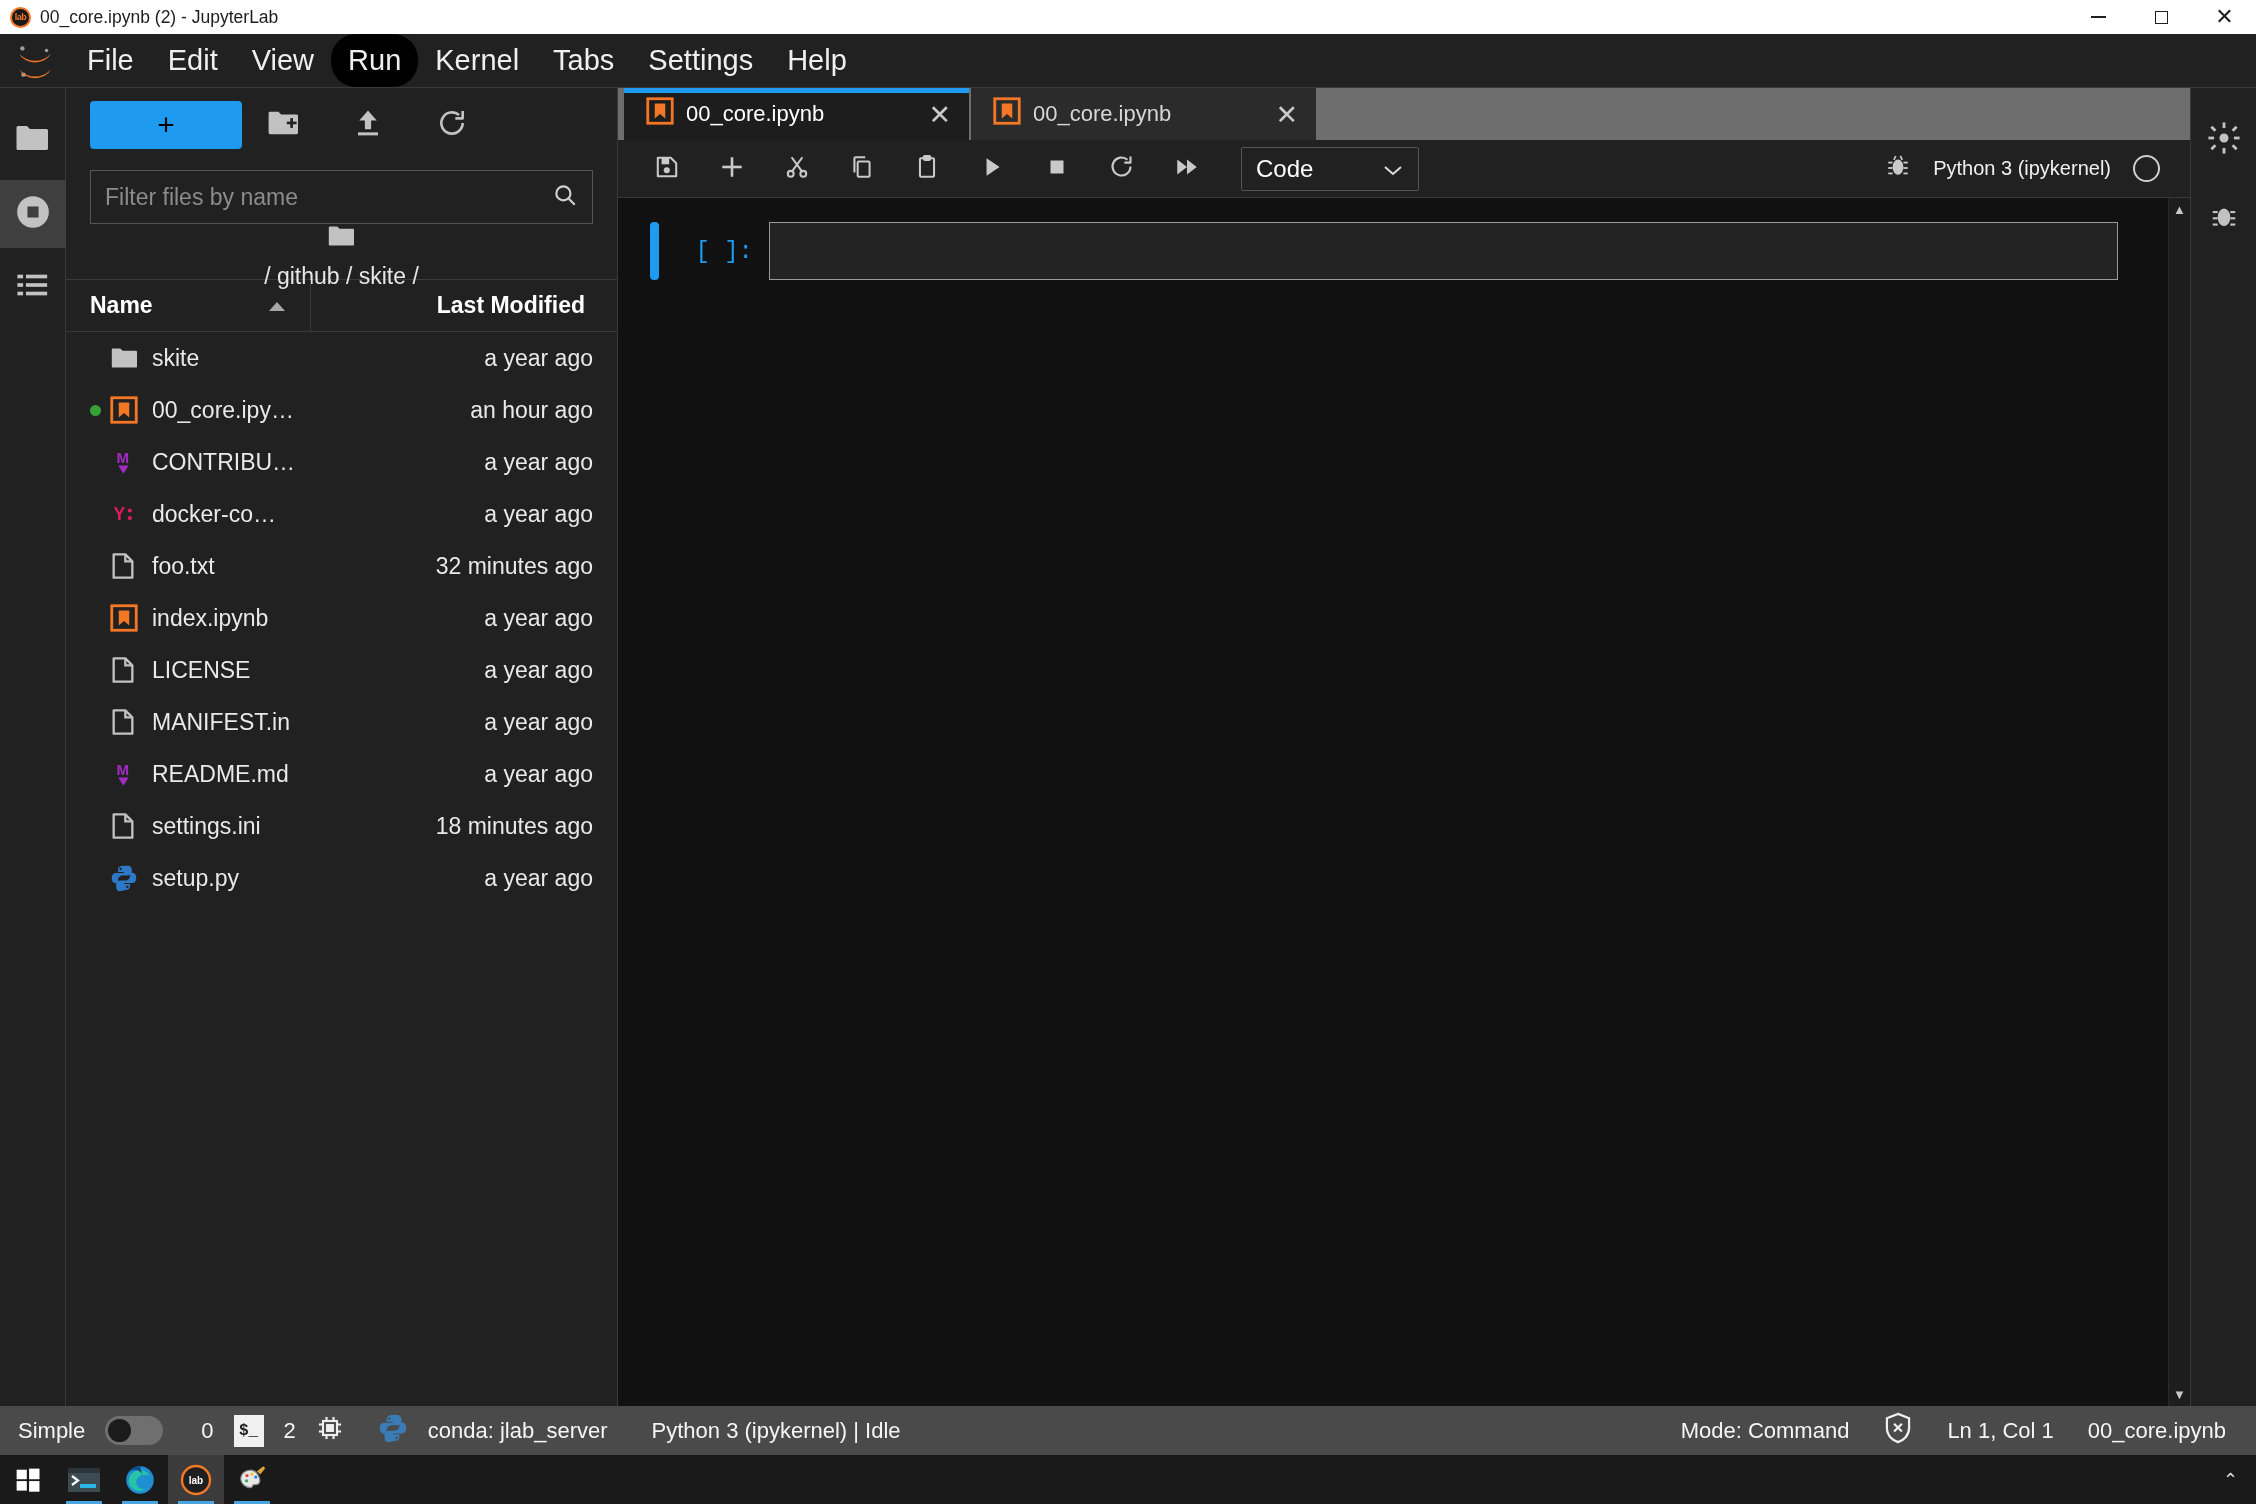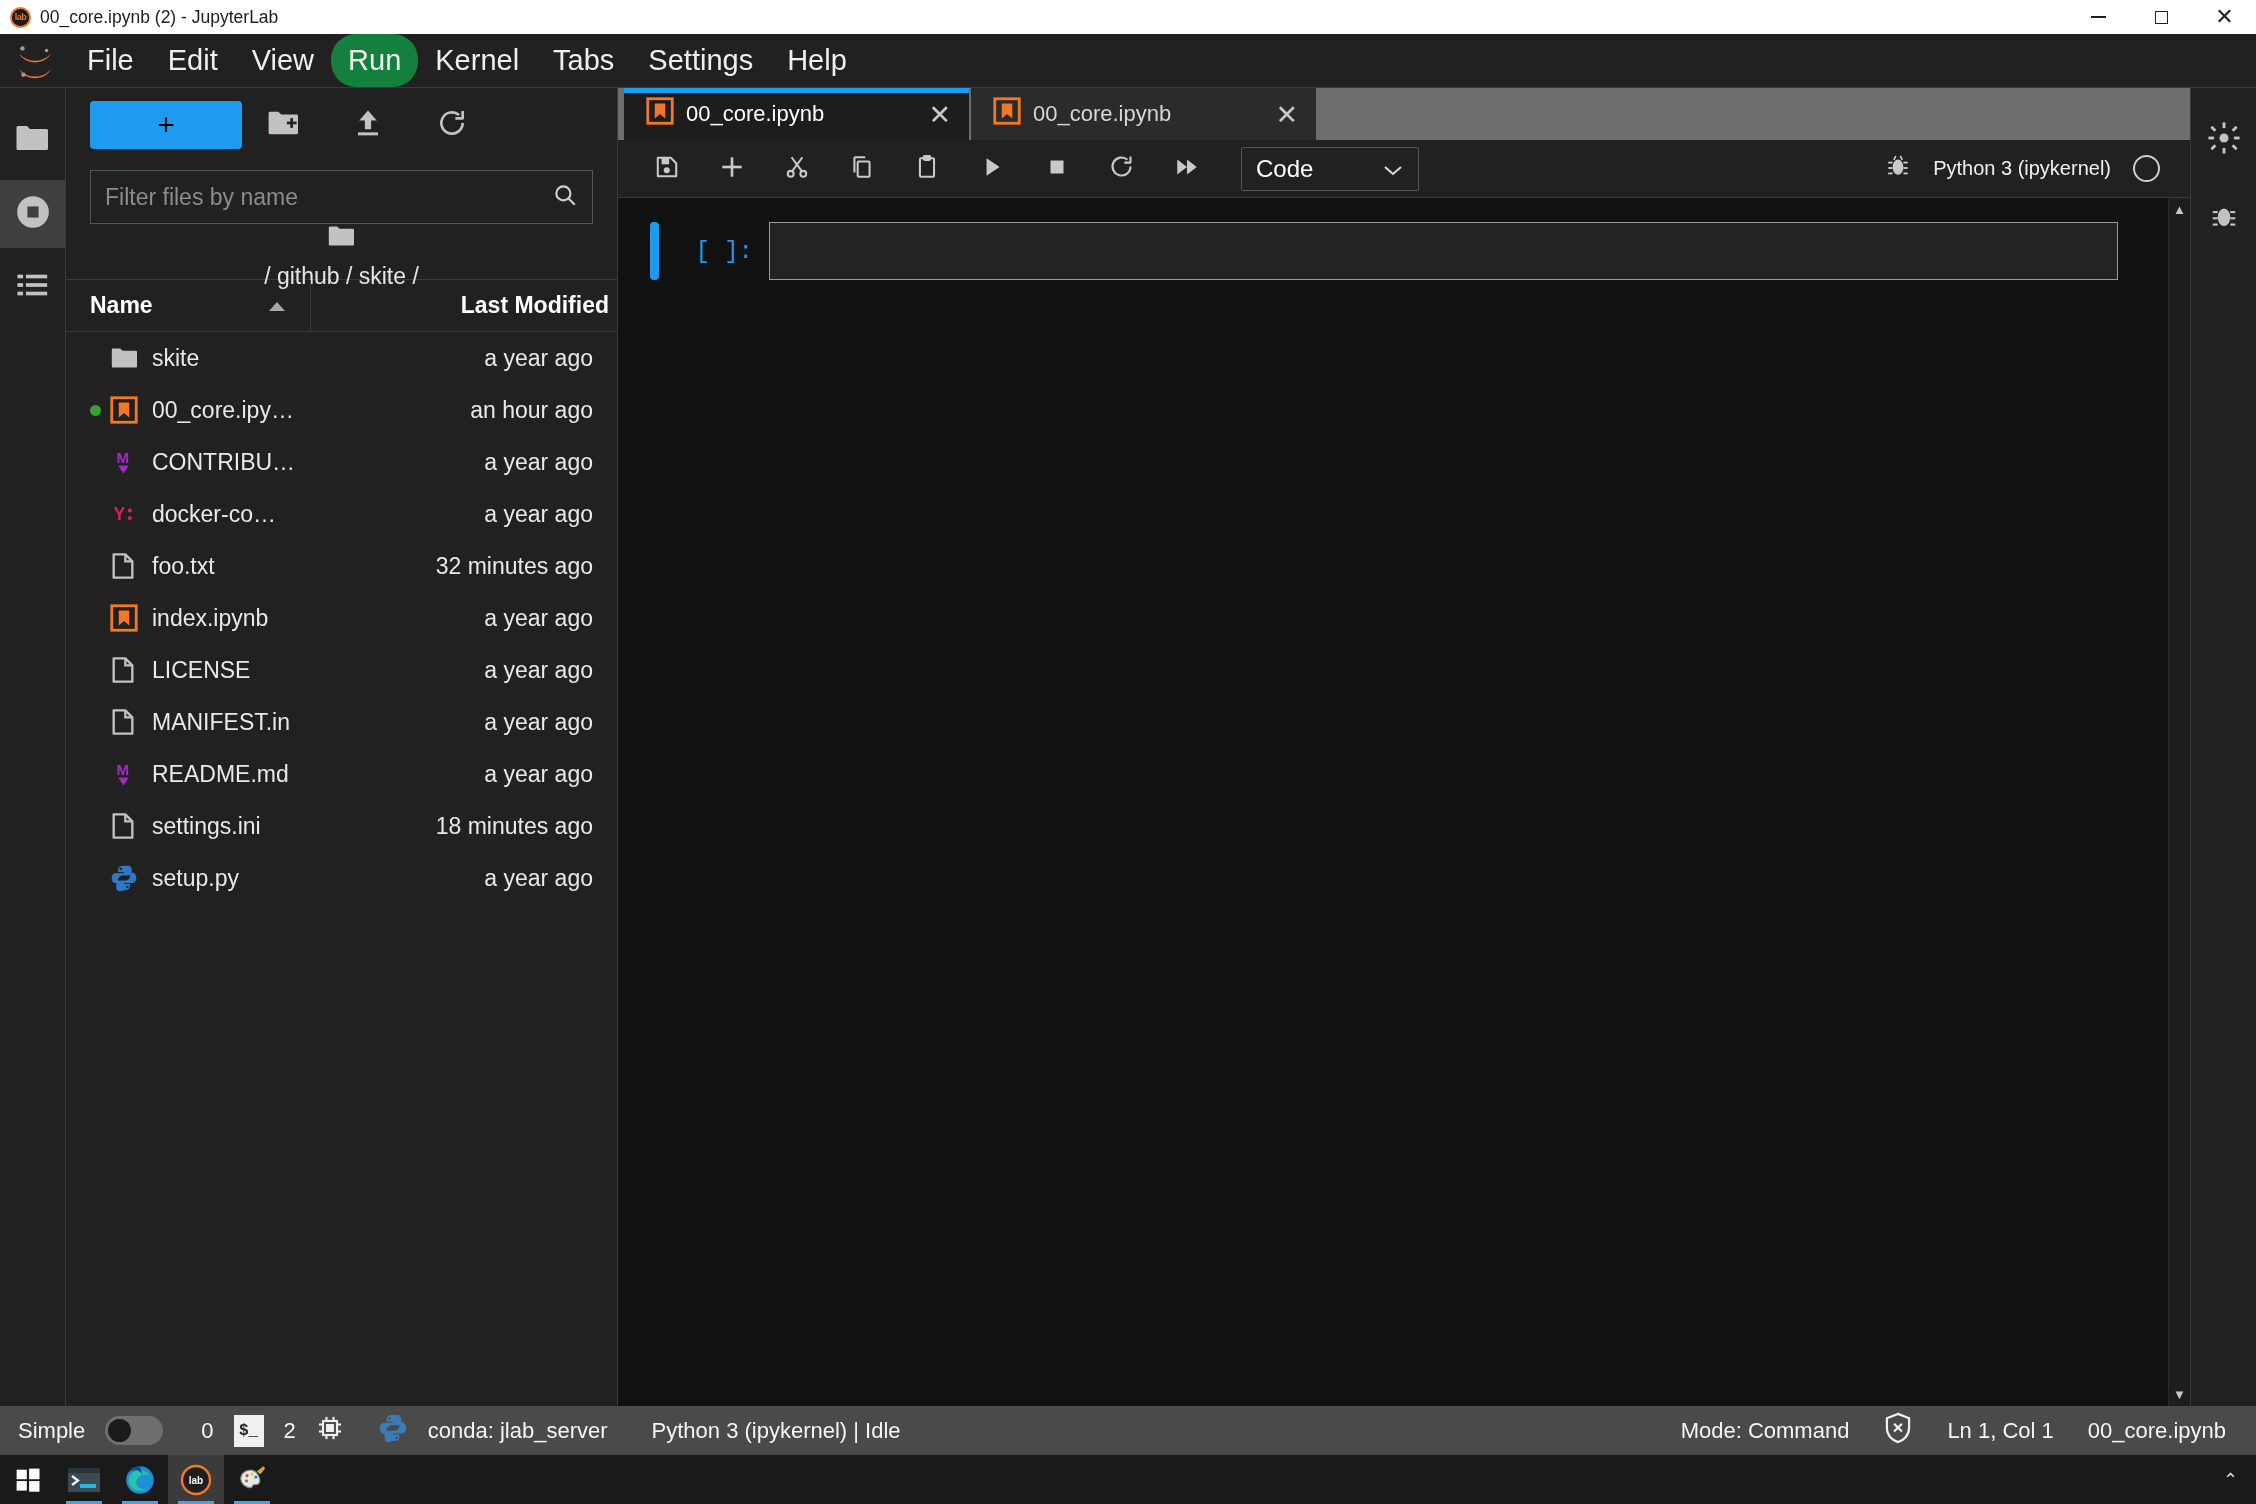--- a/index.html
+++ b/index.html
@@ -39,21 +39,21 @@
     height:54px; background:#212121; display:flex; align-items:stretch;
     border-bottom:1px solid #3a3a3a;
   }
   .jp-logo {
     width:70px; display:flex; align-items:center; justify-content:center;
   }
   .menu-item {
     display:flex; align-items:center; padding:0 17px; font-size:29px;
     color:#efefef; cursor:default;
   }
-  .menu-item.active { background:#15803d;border-radius:25px; }
+  .menu-item.active { background:#000000;border-radius:25px; }
 
   
   .shell { display:flex; height:calc(1504px - 34px - 54px - 49px - 49px); }
 
   
   .activitybar {
     width:66px; background:#212121; display:flex; flex-direction:column;
     align-items:center; padding-top:18px; gap:6px;
     border-right:1px solid #3a3a3a;
   }
@@ -100,21 +100,21 @@
   .breadcrumb {
     height:56px; display:flex; align-items:center; gap:9px; padding:0 24px;
     font-size:23px; color:#e6e6e6; border-bottom:1px solid #3a3a3a;flex-direction:column;
   }
   .dirlist-header {
     display:flex; height:52px; align-items:center;
     border-bottom:1px solid #3a3a3a; font-size:23px; font-weight:bold;
   }
   .dlh-name { flex:0 0 245px; display:flex; align-items:center; justify-content:space-between;
               padding:0 22px 0 24px; border-right:1px solid #3a3a3a; height:100%;}
-  .dlh-mod { flex:1; display:flex; align-items:center; justify-content:flex-end; padding-right:8px; }
+  .dlh-mod { flex:1; display:flex; align-items:center; justify-content:flex-end; padding-right:32px; }
   .filelist { flex:1; overflow:hidden; }
   .frow {
     display:flex; align-items:center; height:52px; padding-left:24px; cursor:pointer;
     font-size:23px;
   }
   .frow .rdot { width:20px; display:flex; align-items:center; }
   .frow .ficon { width:42px; display:flex; align-items:center; justify-content:flex-start; }
   .frow .fname { flex:1; white-space:nowrap; overflow:hidden; color:#e9e9e9; }
   .frow .fmod { color:#e9e9e9; padding-right:24px; white-space:nowrap; }
   .greendot { width:11px; height:11px; border-radius:50%; background:#37a137; }

